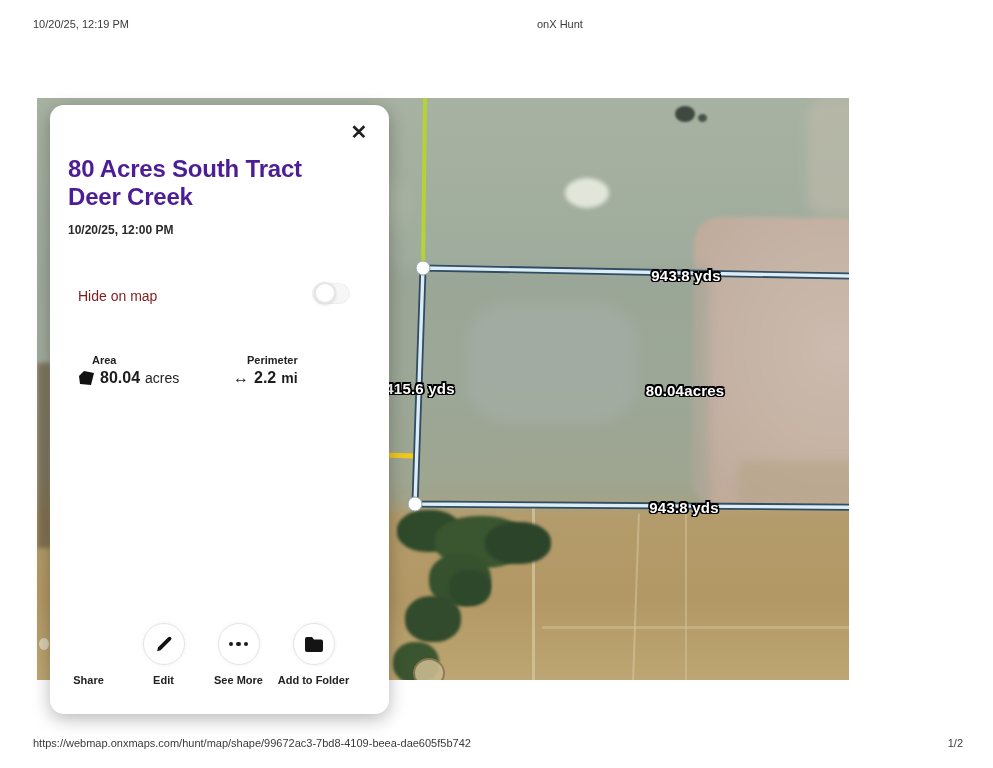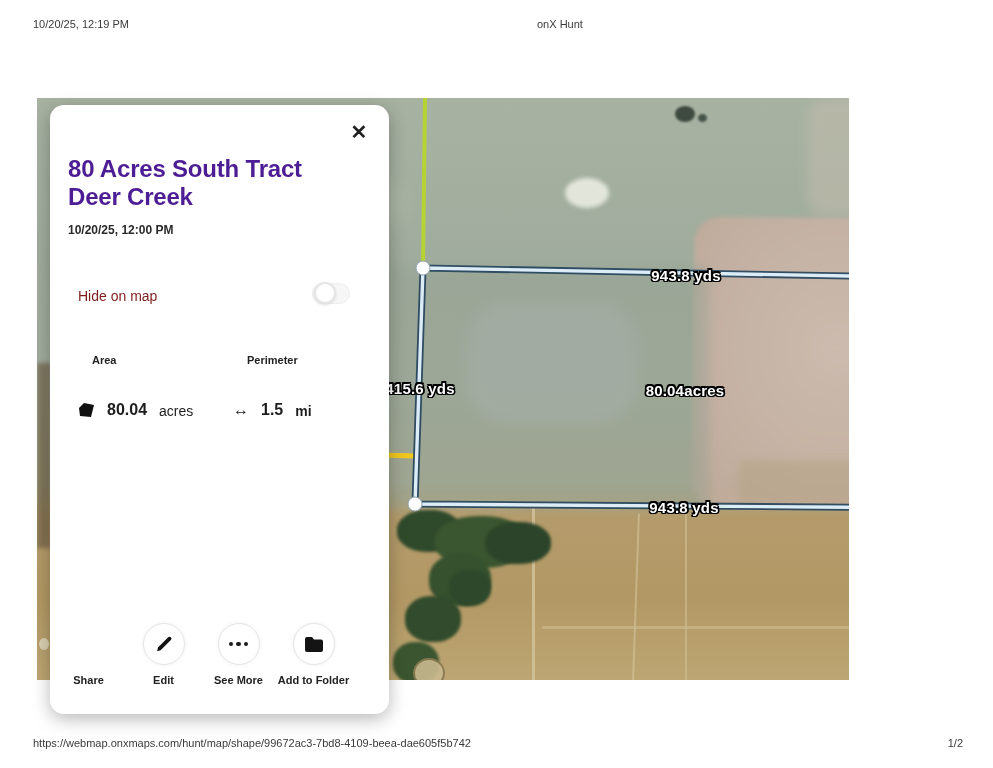--- a/index.html
+++ b/index.html
@@ -64,21 +64,21 @@
     font-size:20px; font-weight:700; color:#1f1f1f; cursor:pointer; line-height:30px; text-align:center; }
   .card-title { position:absolute; left:18px; top:50px; width:292px; font-size:24px; font-weight:700;
     color:#4c1d95; line-height:28px; letter-spacing:-.2px; }
   .card-time { position:absolute; left:18px; top:118px; font-size:12px; font-weight:700; color:#2a2a2a; }
   .hide-label { position:absolute; left:28px; top:183px; font-size:14px; color:#7f1d1d; }
   .toggle { position:absolute; left:262px; top:178px; width:38px; height:21px; border-radius:11px;
     background:#f6f6f6; border:1px solid #efefef; }
   .toggle .knob { position:absolute; left:1px; top:-2px; width:22px; height:22px; border-radius:50%;
     background:#fff; border:2px solid #e6e6e6; box-shadow:0 1px 3px rgba(0,0,0,.12); }
   .stat-label { position:absolute; font-size:11px; font-weight:700; color:#222;margin-left:12px; }
-  .stat-row { position:absolute; display:flex; align-items:flex-end; gap:12px; color:#1d1d1d;margin-top:32px; }
+  .stat-row { position:absolute; display:flex; align-items:center; gap:5px; color:#1d1d1d; }
   .stat-value { font-size:16px; font-weight:700; }
   .stat-unit { font-size:14px; }
   .stat-unit.bold { font-weight:700; }
   .area-icon { align-self:center; }
   .arrow-glyph { font-size:16px; font-weight:700; align-self:center; }
 
   .actions { position:absolute; left:1px; top:518px; width:300px; display:flex; }
   .action { width:75px; display:flex; flex-direction:column; align-items:center; cursor:pointer; }
   .action .circle { width:42px; height:42px; border-radius:50%; background:#fff; border:1px solid #e5e5e5;
     box-shadow:0 0 4px rgba(0,0,0,.06); display:flex; align-items:center; justify-content:center; }
@@ -167,21 +167,21 @@
     <svg class="area-icon" width="17" height="17" viewBox="0 0 17 17">
       <polygon points="1,6 6,1 16,3 13,15 2,14" fill="#111"></polygon>
     </svg>
     <span class="stat-value">80.04</span>
     <span class="stat-unit">acres</span>
   </div>
 
   <div class="stat-label" style="left:185px; top:249px;">Perimeter</div>
   <div class="stat-row" style="left:183px; top:264px;">
     <span class="arrow-glyph">↔</span>
-    <span class="stat-value">1.5</span>
+    <span class="stat-value">2.2</span>
     <span class="stat-unit bold">mi</span>
   </div>
 
   <div class="actions">
     <div class="action">
       <div class="circle ghost"></div>
       <div class="lbl">Share</div>
     </div>
     <div class="action">
       <div class="circle">

